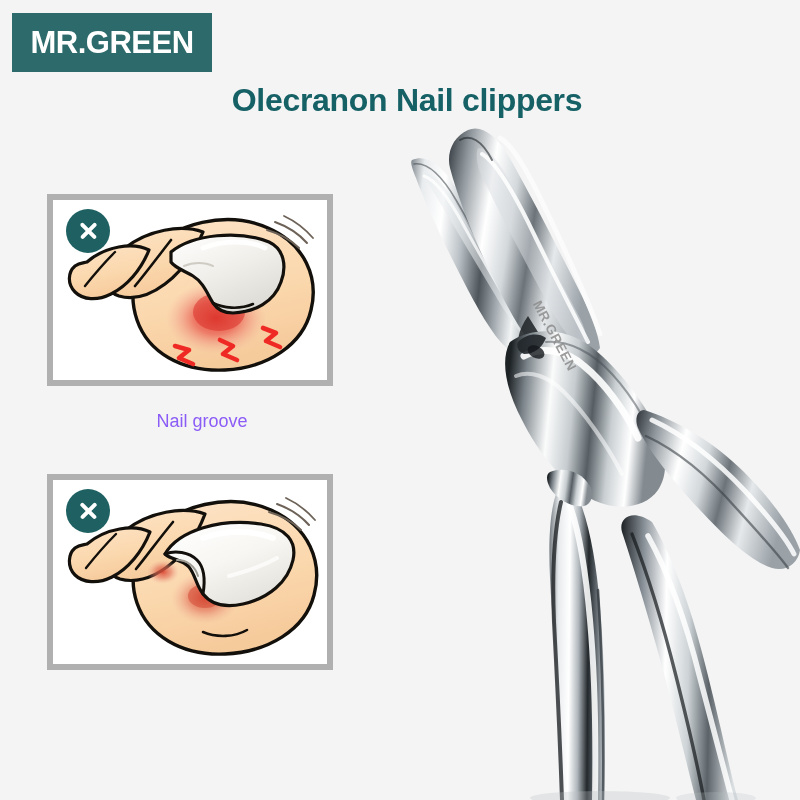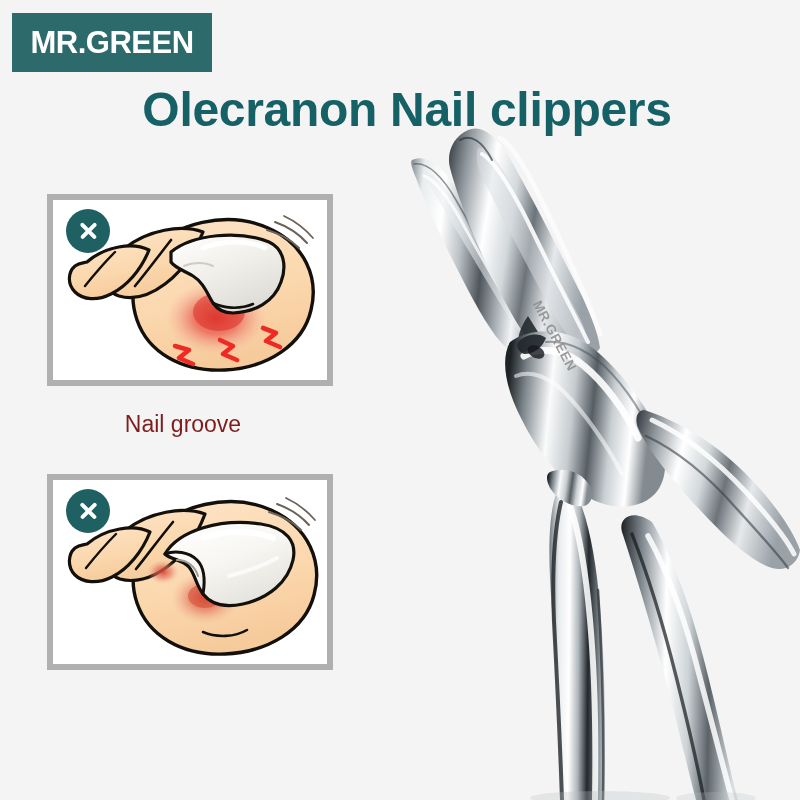--- a/index.html
+++ b/index.html
@@ -45,21 +45,21 @@
   }
 
   
   .headline {
     position: absolute;
     left: 0;
     top: 82px;
     width: 800px;
     text-align: center;
     color: #166166;
-    font-size: 48px;
+    font-size: 32px;
     font-weight: bold;
     letter-spacing: -0.3px;
     font-family: "Liberation Sans", sans-serif;
     padding-left: 14px;
     box-sizing: border-box;
   }
 
   
   .card {
     position: absolute;
@@ -67,24 +67,24 @@
     border: 6px solid #b0b0b0;
     background: #ffffff;
     overflow: hidden;
   }
   #card-1 { left: 47px; top: 194px; width: 286px; height: 192px; }
   #card-2 { left: 47px; top: 474px; width: 286px; height: 196px; }
 
   .caption {
     position: absolute;
     width: 286px;
-    left: 40px;
+    left: 59px;
     text-align: center;
-    color: #7f1d1d;
-    font-size: 23px;
+    color: #8b5cf6;
+    font-size: 18px;
     font-family: "Liberation Sans", sans-serif;
     font-weight: normal;
   }
   #caption-1 { top: 411px; }
   #caption-2 { top: 700px; }
 
   .card-scene {
     position: absolute;
     inset: 0;
   }

